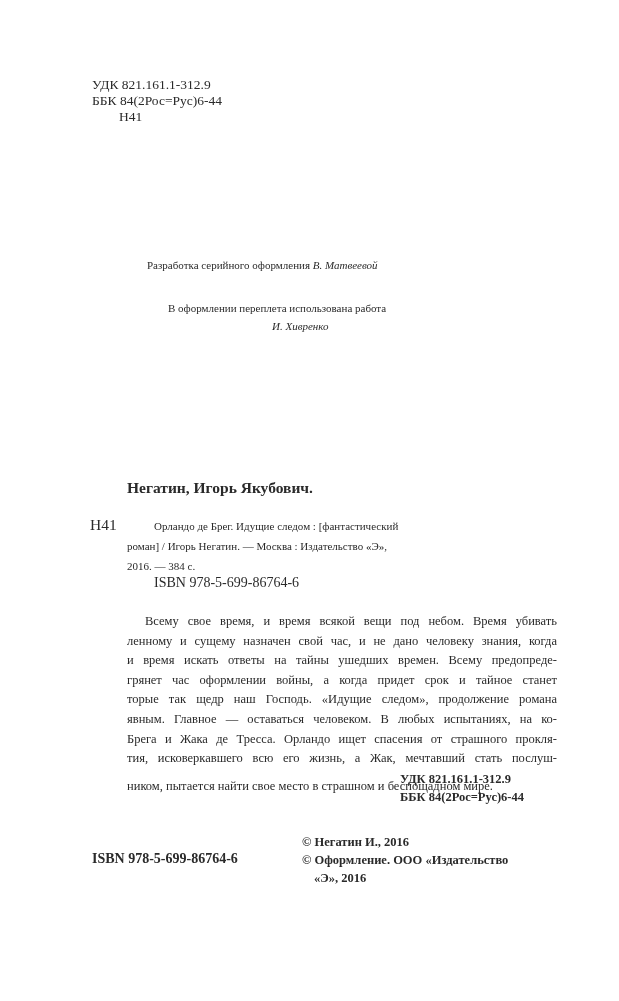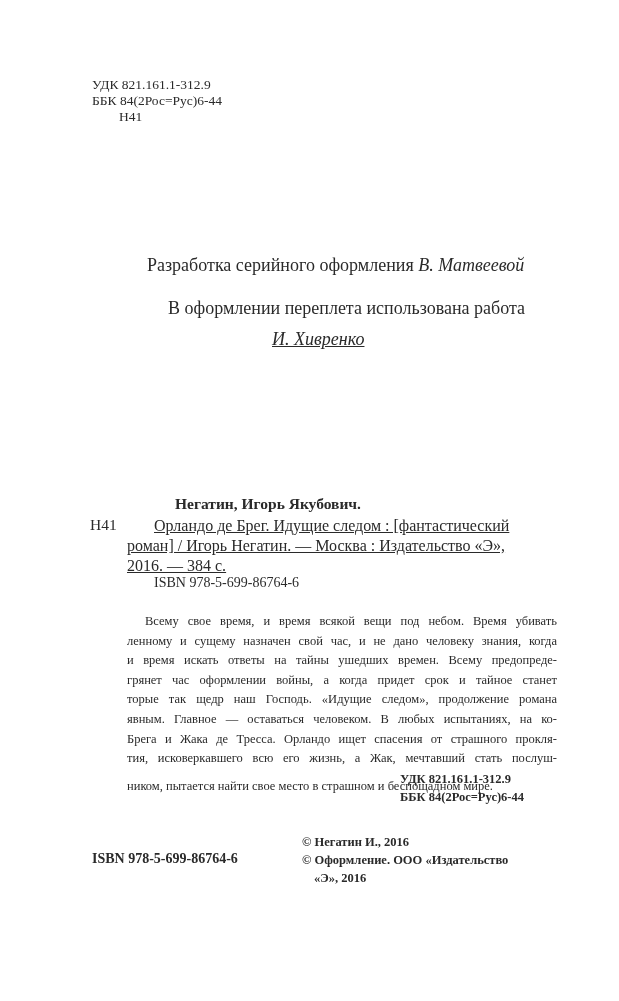--- a/index.html
+++ b/index.html
@@ -3,28 +3,28 @@
 <meta charset="utf-8">
 <style>
   html, body { margin: 0; padding: 0; }
   body {
     width: 619px; height: 1001px; background: #ffffff; position: relative; overflow: hidden;
     font-family: "DejaVu Serif", "Liberation Serif", serif; color: #2a2a2a;
   }
   .abs { position: absolute; white-space: nowrap; }
   .udk-top { left: 92px; top: 77px; font-size: 13.5px; line-height: 16px; font-family: "Liberation Serif", serif; }
   .udk-top .indent { padding-left: 27px; }
-  .credits { font-family: "Liberation Serif", serif; font-size: 18px; line-height: 19px; }
+  .credits { font-family: "Liberation Serif", serif; font-size: 11px; line-height: 19px; }
   .credits i { font-style: italic; }
   .c1 { left: 147px; top: 256px; }
   .c2 { left: 168px; top: 299px; text-align: right; }
-  .c3 { left: 272px; top: 330px; text-decoration: underline; }
-  .author { left: 127px; top: 495px; font-size: 15.5px; font-weight: bold; font-family: "Liberation Serif", serif; margin-left: 48px; }
+  .c3 { left: 272px; top: 317px; }
+  .author { left: 127px; top: 479px; font-size: 15.5px; font-weight: bold; font-family: "Liberation Serif", serif; }
   .biblio-code { left: 90px; top: 516px; font-size: 15.5px; font-family: "Liberation Serif", serif; }
-  .biblio { left: 127px; top: 516px; width: 435px; font-size: 16px; line-height: 20px; font-family: "Liberation Serif", serif; text-decoration: underline; }
+  .biblio { left: 127px; top: 516px; width: 435px; font-size: 11px; line-height: 20px; font-family: "Liberation Serif", serif; }
   .biblio .line { white-space: nowrap; }
   .biblio .l1 { padding-left: 27px; }
   .isbn-small { left: 154px; top: 575px; font-size: 14px; font-family: "Liberation Serif", serif; }
   .abstract { left: 127px; top: 598px; width: 430px; font-size: 12.5px; line-height: 19.6px; font-family: "Liberation Serif", serif; text-align: justify; }
   .abstract .line { display: block; white-space: nowrap; text-align-last: justify; }
   .abstract .first { padding-left: 18px; margin-top: 14px; }
   .abstract .last { text-align-last: left; margin-top: 8px; }
   .udk-bottom { left: 400px; top: 770px; font-size: 12.5px; line-height: 18px; font-weight: bold; font-family: "Liberation Serif", serif; }
   .copyright { left: 302px; top: 833px; font-size: 12.5px; line-height: 18px; font-weight: bold; font-family: "Liberation Serif", serif; }
   .copyright .cont { padding-left: 12px; }

